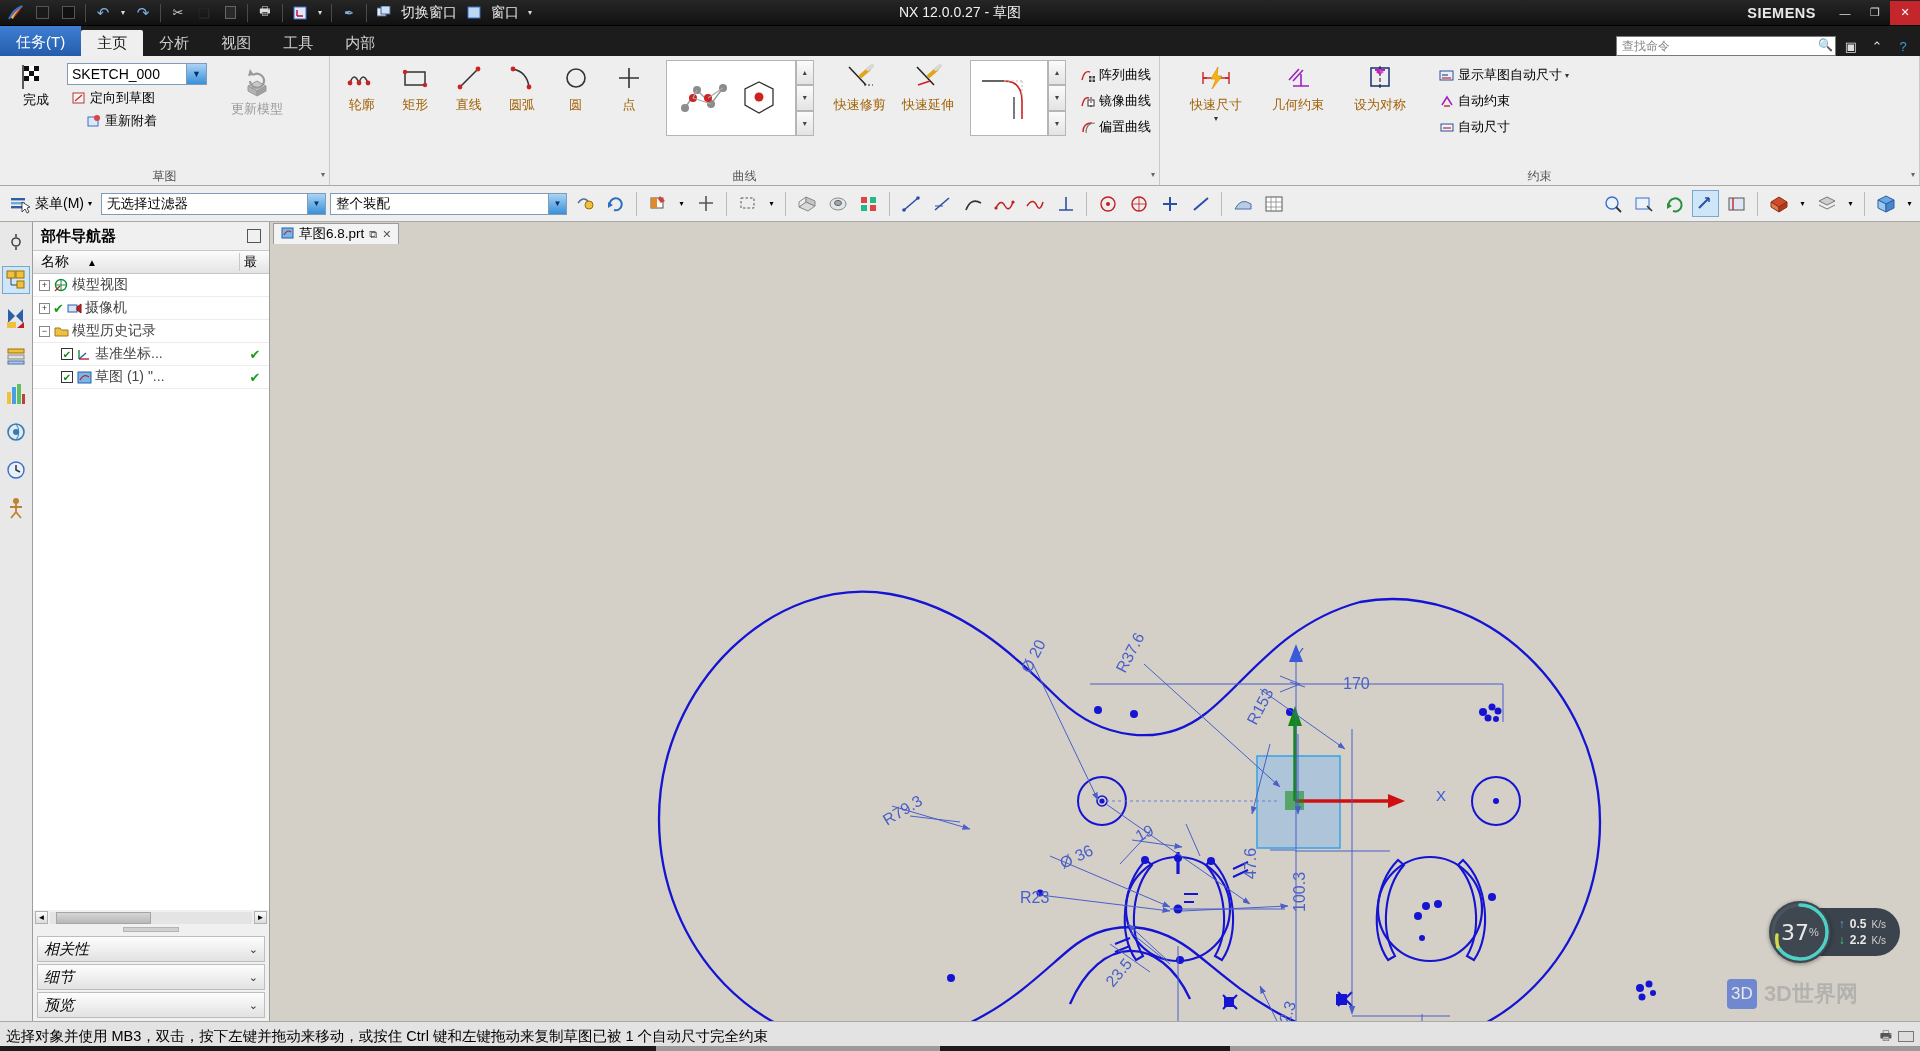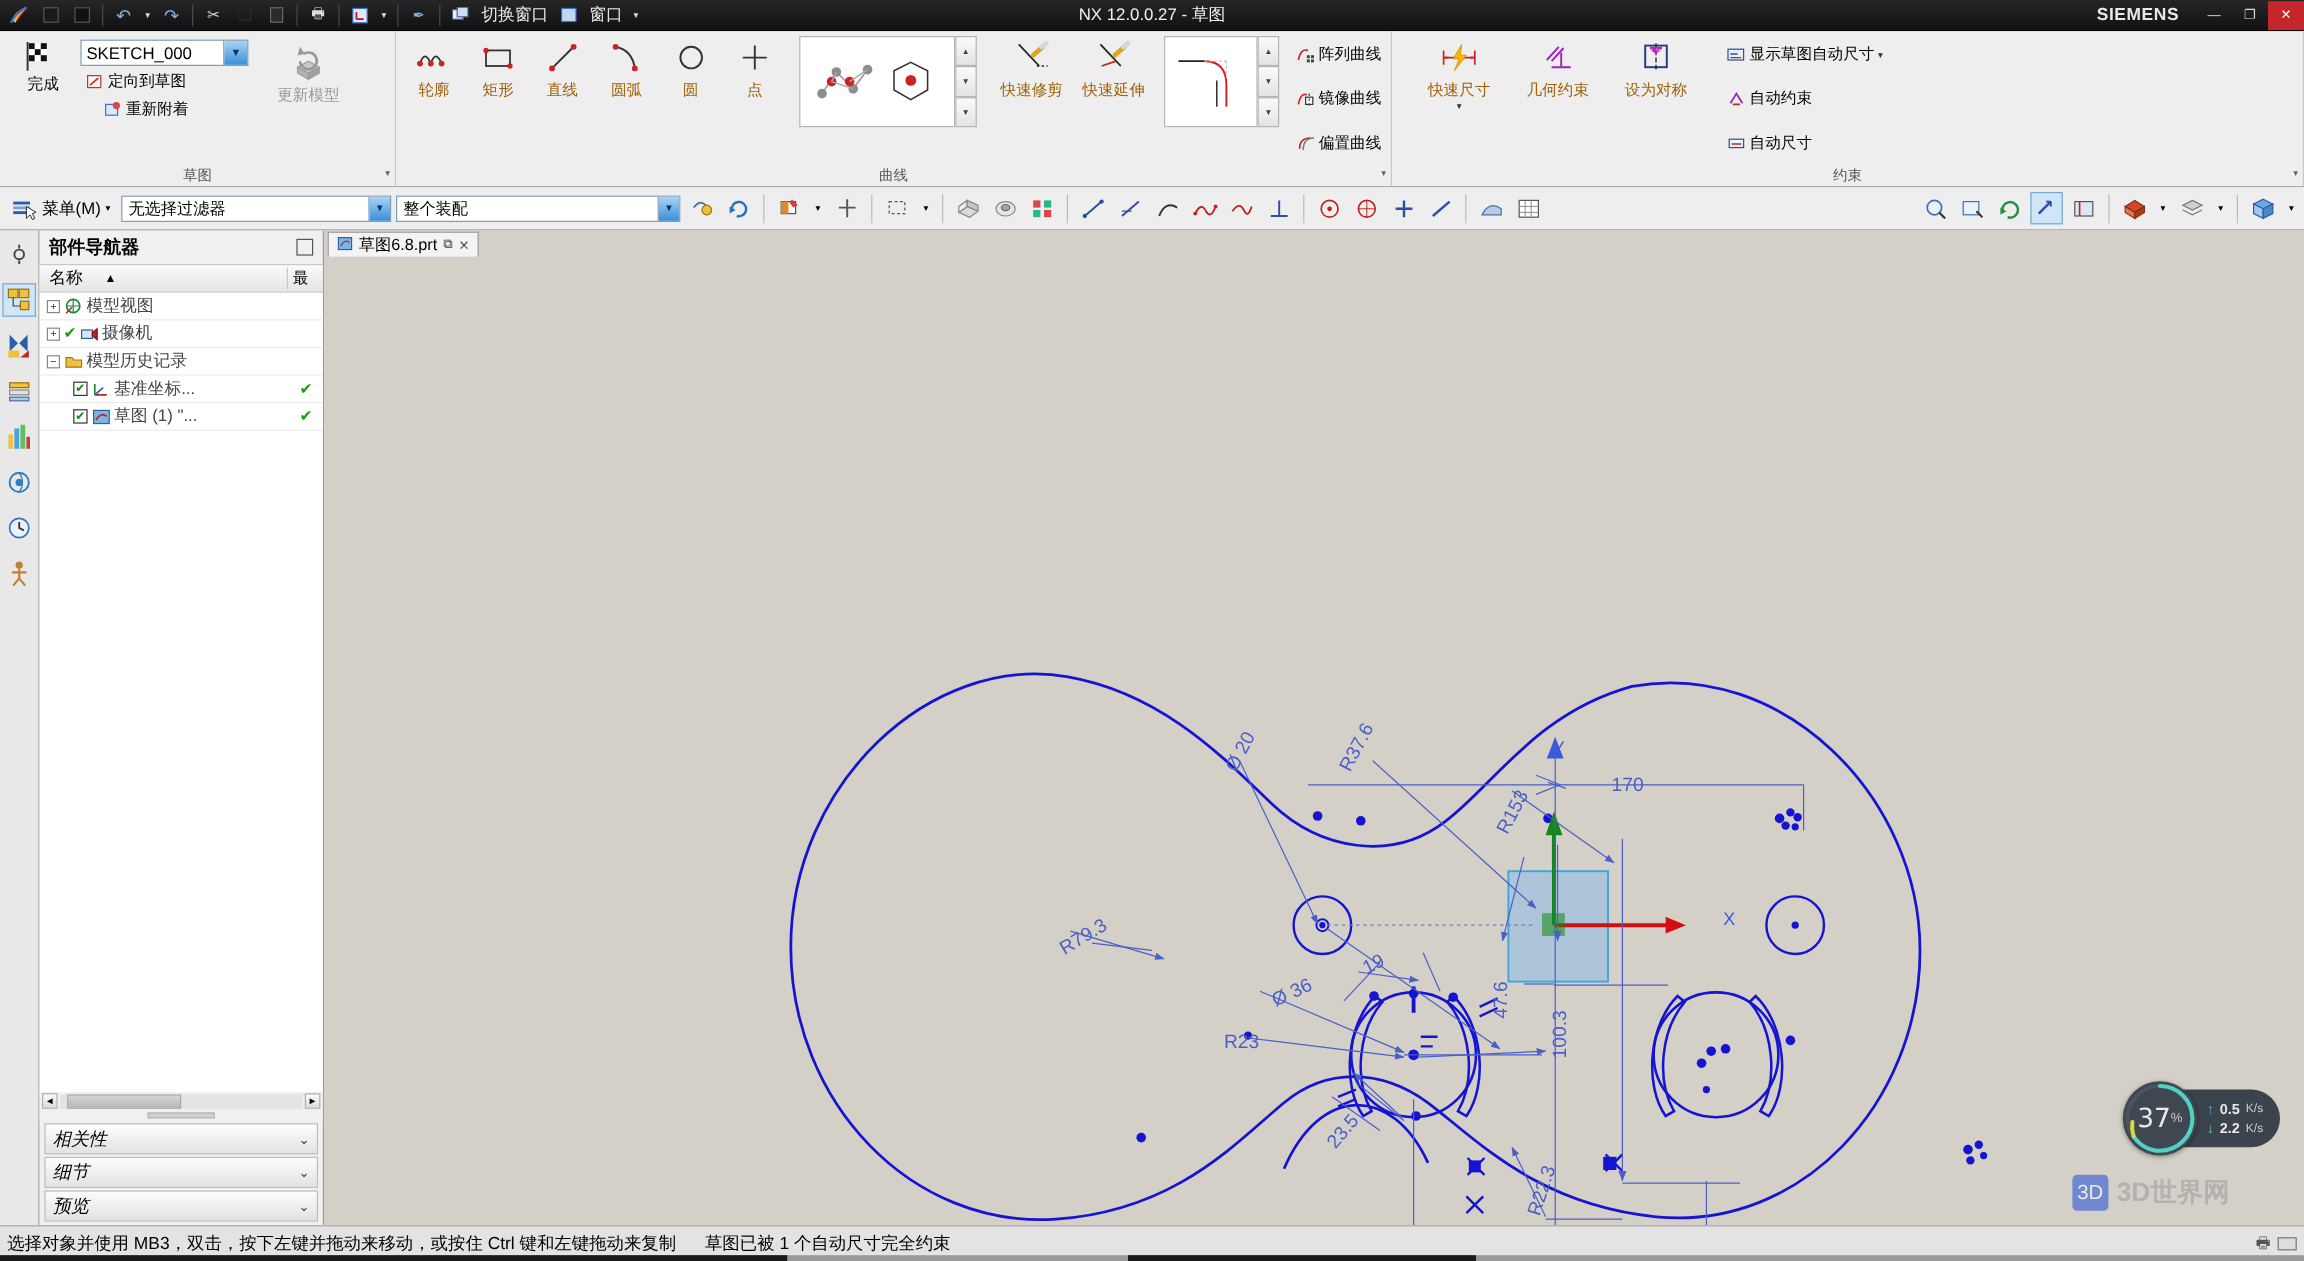--- a/index.html
+++ b/index.html
@@ -66,21 +66,21 @@
   .gcaption { height:18px; text-align:center; font-size:12px; color:#555; line-height:18px; position:relative; }
   .gcaption .arr { position:absolute; right:4px; bottom:1px; font-size:8px; color:#666; }
 
   .bigbtn { display:flex; flex-direction:column; align-items:center; width:58px; padding:2px 1px; cursor:default; }
   .bigbtn .gly { height:34px; display:flex; align-items:center; justify-content:center; }
   .bigbtn .txt { font-size:13px; color:#a16207; margin-top:1px; white-space:nowrap; }
   .bigbtn.dis .txt { color:#9a9a9a; }
 
   .smrow { display:flex; align-items:center; gap:3px; font-size:13px; padding:1px 3px; white-space:nowrap; cursor:default; }
   .smrow .gly { width:17px; height:16px; display:flex; align-items:center; justify-content:center; }
-  .smcol { display:flex; flex-direction:column; justify-content:flex-start; gap:17px; padding-top:1px; }
+  .smcol { display:flex; flex-direction:column; justify-content:flex-start; gap:6px; padding-top:1px; }
 
   .gallery {
     width:72px; height:76px; border:1px solid #b5b5b5; background:#fff;
     display:flex; align-items:center; justify-content:center; position:relative; margin-top:1px;
   }
   .galscroll { display:flex; flex-direction:column; width:18px; height:76px; margin-top:1px; }
   .galscroll div { flex:1; border:1px solid #b5b5b5; background:linear-gradient(#fbfbfb,#e3e3e3);
      display:flex; align-items:center; justify-content:center; font-size:8px; color:#444; }
 
   .dd { font-size:8px; color:#333; }
@@ -258,20 +258,37 @@
     </div>
     <div class="tcenter">NX 12.0.0.27 - 草图</div>
     <div class="tright">
       <div class="siemens">SIEMENS</div>
       <div class="wbtn">—</div>
       <div class="wbtn">❐</div>
       <div class="wbtn close">✕</div>
     </div>
   </div>
 
+  <div class="tabsbar">
+    <div class="tab task">任务(T)</div>
+    <div class="tab active">主页</div>
+    <div class="tab">分析</div>
+    <div class="tab">视图</div>
+    <div class="tab">工具</div>
+    <div class="tab">内部</div>
+    <div class="findbox">
+      <div class="findwrap">
+        <div class="findinput">查找命令</div>
+        <span class="mag">🔍</span>
+      </div>
+      <div class="titleicon">▣</div>
+      <div class="titleicon">⌃</div>
+      <div class="titleicon" style="color:#3a9fe0">?</div>
+    </div>
+  </div>
 
   <div class="ribbon">
 
     <div class="rgroup" style="width:330px">
       <div class="gbody">
         <div style="display:flex;flex-direction:column;align-items:center;width:62px;padding-top:4px">
           <svg width="30" height="28" viewBox="0 0 30 28">
               <rect x="3" y="3" width="5" height="5" fill="#111"></rect>
               <rect x="8" y="3" width="5" height="5" fill="#fff"></rect>
               <rect x="13" y="3" width="5" height="5" fill="#111"></rect>
@@ -1167,21 +1184,21 @@
         <div class="wm">
           <div class="wmbox">3D</div>
           <div class="wmtxt">3D世界网</div>
         </div>
       </div>
     </div>
   </div>
 
   <div class="statusbar">
     <span>选择对象并使用 MB3，双击，按下左键并拖动来移动，或按住 Ctrl 键和左键拖动来复制</span>
-    <span style="padding-left:24px">草图已被 1 个自动尺寸完全约束</span>
+    <span style="padding-left:0">草图已被 1 个自动尺寸完全约束</span>
     <div class="stright">
       <span style="font-size:13px;color:#555">🖶</span>
       <span style="display:inline-block;width:16px;height:11px;border:1px solid #777;background:#ddd"></span>
     </div>
     <div class="taskstrip">
       <div class="tsblock" style="left:0;width:656px"></div>
       <div class="tsblock" style="left:940px;width:290px"></div>
     </div>
   </div>
 </div>

